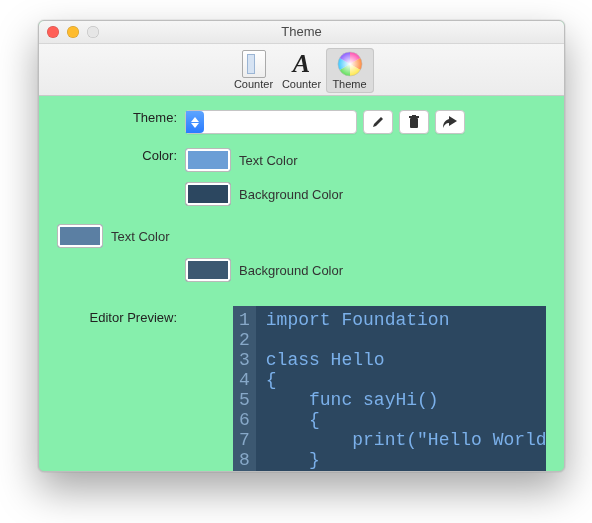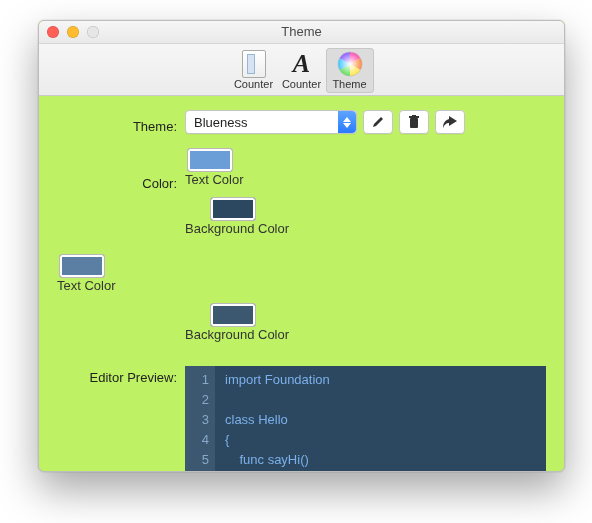--- a/index.html
+++ b/index.html
@@ -12,21 +12,21 @@
     width: 592px;
     height: 523px;
     position: relative;
   }
   .window {
     position: absolute;
     top: 20px;
     left: 38px;
     width: 525px;
     height: 450px;
-    background: #bef264;
+    background: #86efac;
     border: 1px solid #bdbdbd;
     border-radius: 6px;
     box-shadow: 0 18px 40px rgba(0,0,0,0.35), 0 0 0 1px rgba(0,0,0,0.05);
     overflow: hidden;
   }
   .titlebar {
     height: 22px;
     background: linear-gradient(#f6f6f6, #e9e9e9);
     border-bottom: 1px solid #d6d6d6;
     position: relative;
@@ -78,21 +78,21 @@
   }
   .seg-item .lbl {
     font-size: 11px;
     color: #333;
   }
   .content {
     padding: 14px 18px 0 18px;
   }
   .row {
     display: flex;
-    align-items: flex-end;
+    align-items: flex-start;
     margin-bottom: 6px;
   }
   .row-label {
     width: 120px;
     text-align: right;
     padding-right: 8px;
     color: #222;
     font-size: 13px;
   }
   .select {
@@ -132,45 +132,45 @@
     margin-left: 6px;
     display: flex;
     align-items: center;
     justify-content: center;
     box-shadow: 0 1px 0 rgba(0,0,0,0.04);
   }
   .swatch-row {
     display: flex;
     align-items: center;
     margin-bottom: 4px;
-    flex-direction: column;
   }
   .swatch {
     width: 44px;
     height: 22px;
     border: 1px solid #b9b9b9;
     border-radius: 3px;
     margin-right: 8px;
     box-shadow: inset 0 0 0 2px #fff;
   }
   .swatch-label {
     font-size: 13px;
     color: #333;
   }
   .group-gap { height: 8px; }
   .preview-row {
     display:flex;
     margin-top: 6px;
+    gap: 48px;
   }
   .preview {
     flex:1;
     background: #2c4760;
     color: #7bb0ea;
-    font-family: Liberation Sans, sans-serif;
-    font-size: 13px;
+    font-family: Liberation Mono, monospace;
+    font-size: 18px;
     line-height: 20px;
     height: 172px;
     overflow: hidden;
     display:flex;
   }
   .gutter {
     background: #3c5871;
     color: #87a8c8;
     text-align: right;
     padding: 4px 6px 0 6px;
@@ -254,21 +254,20 @@
         <div class="lbl">Theme</div>
       </div>
     </div>
   </div>
 
   <div class="content">
 
     <div class="row">
       <div class="row-label">Theme:</div>
       <div class="select">
-        <div class="sel-text">Blueness</div>
         <div class="sel-arrows">
           <svg width="8" height="5">
               <path d="M4 0 L8 5 L0 5 Z" fill="#fff"></path>
             </svg>
           <svg width="8" height="5">
               <path d="M0 0 L8 0 L4 5 Z" fill="#fff"></path>
             </svg>
         </div>
       </div>
       <div class="icon-btn">

